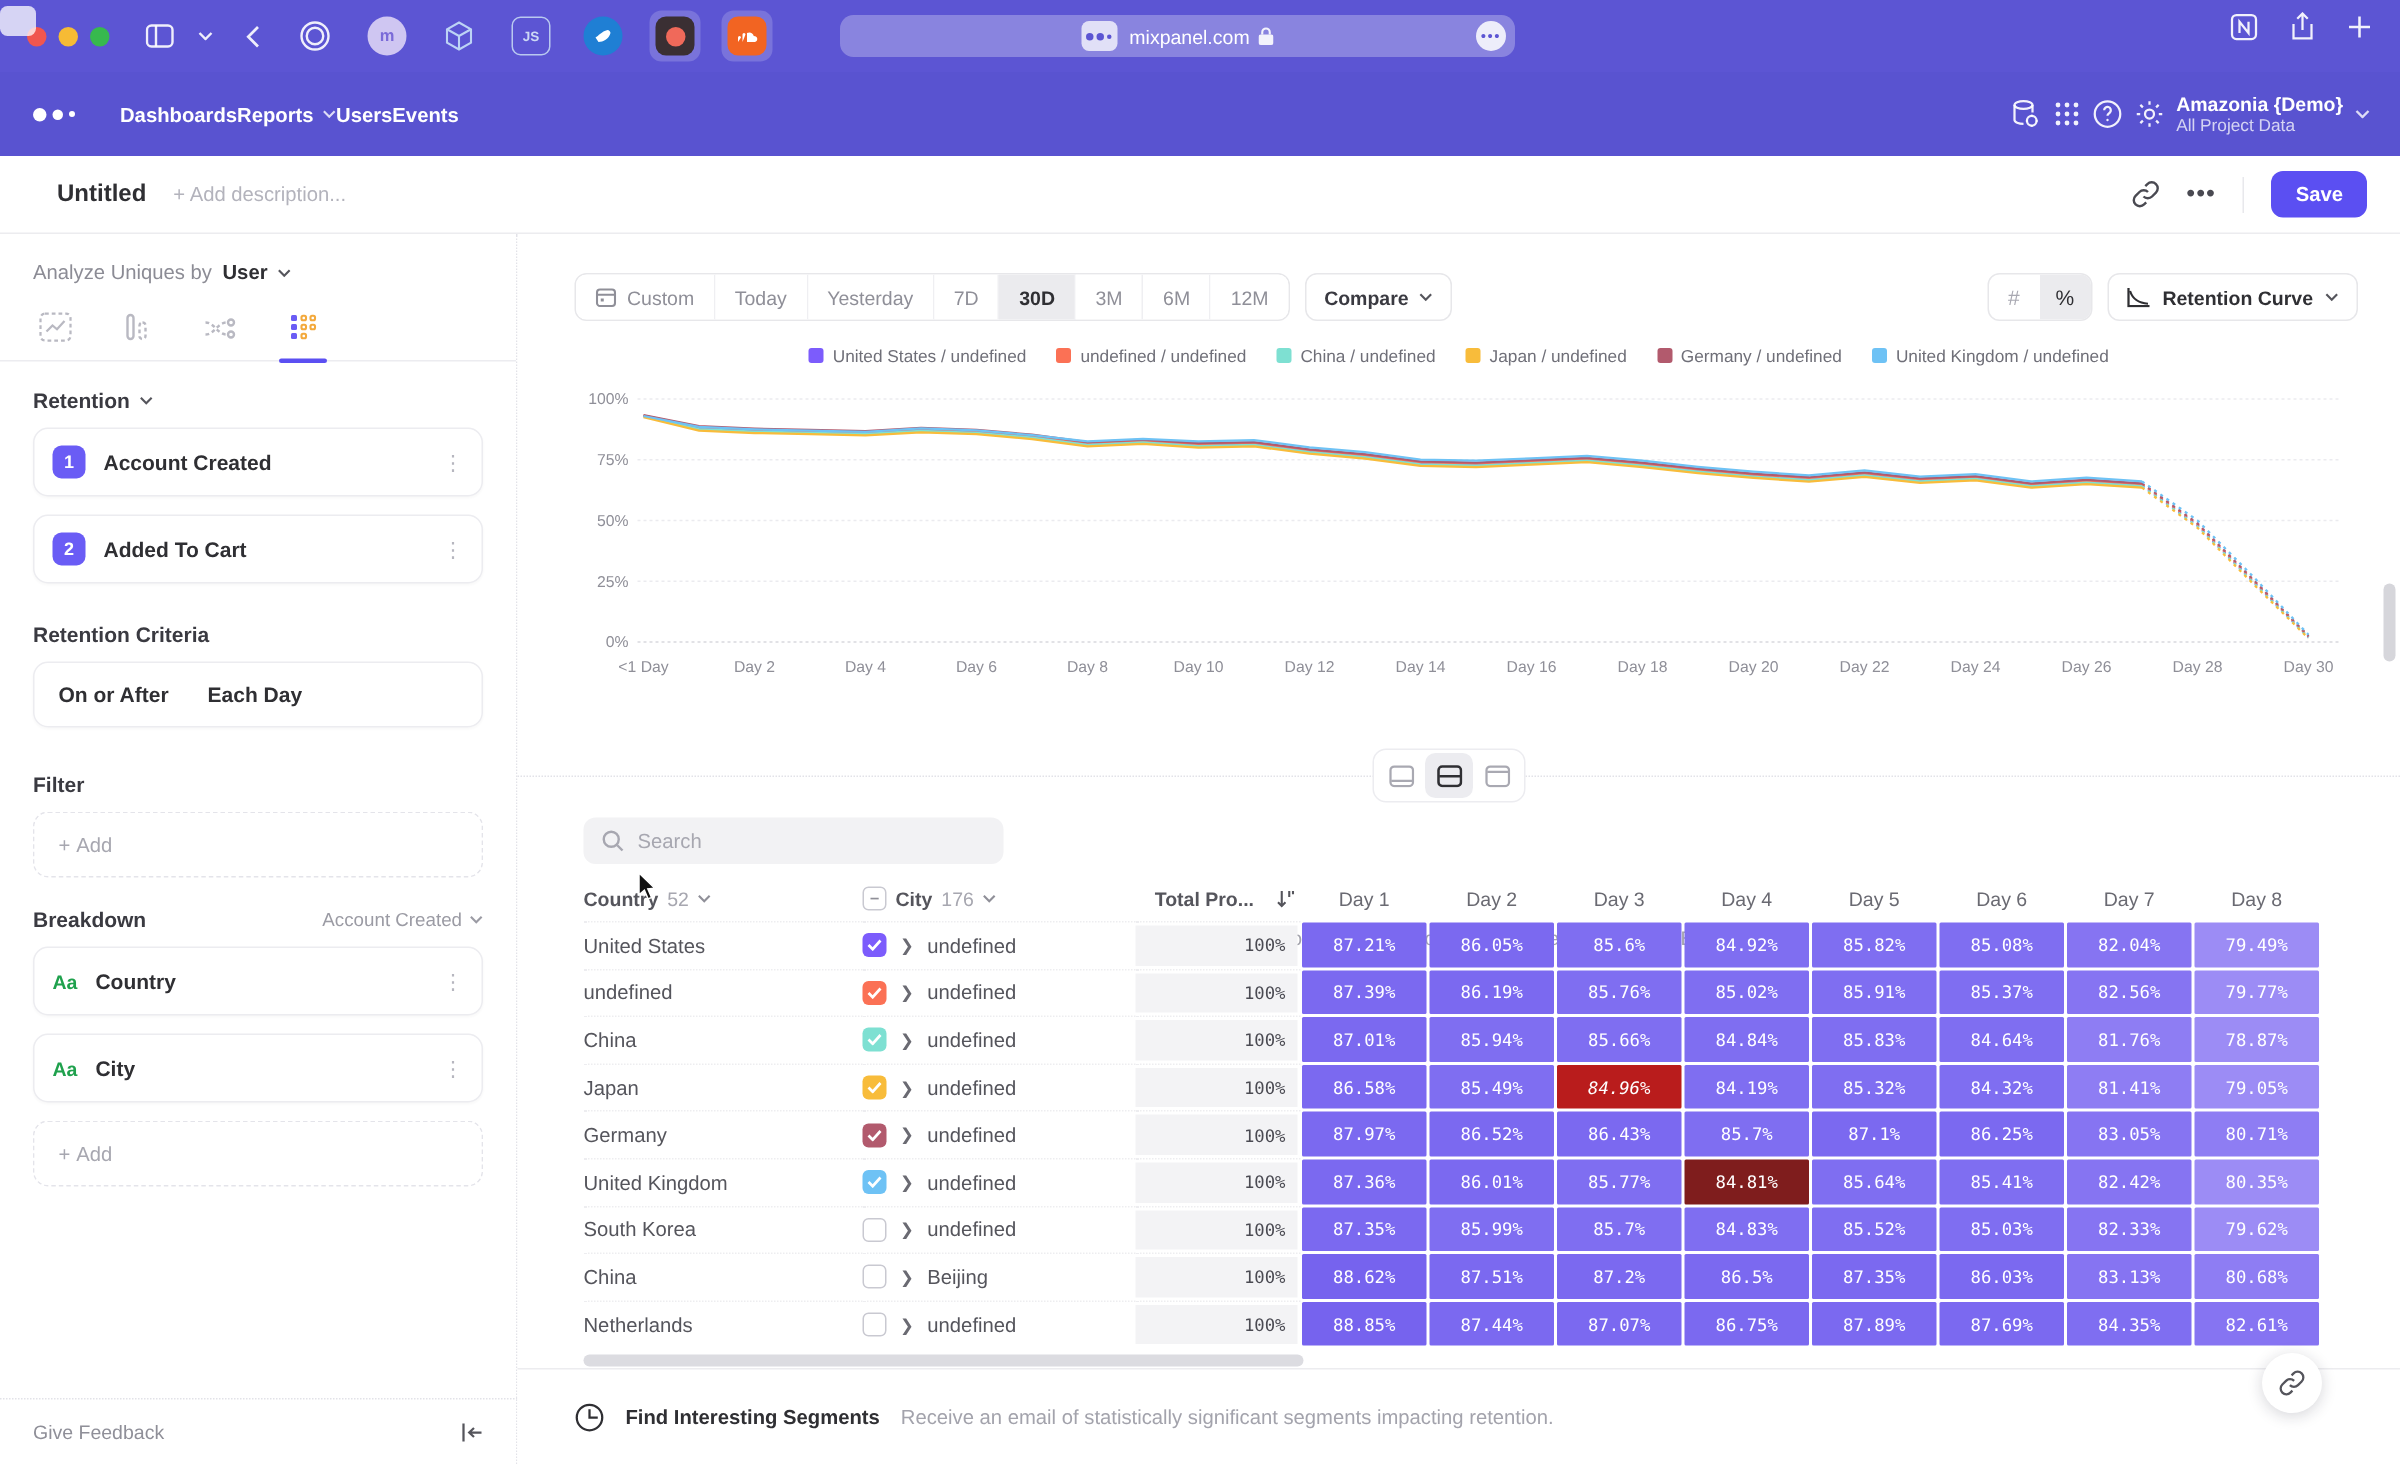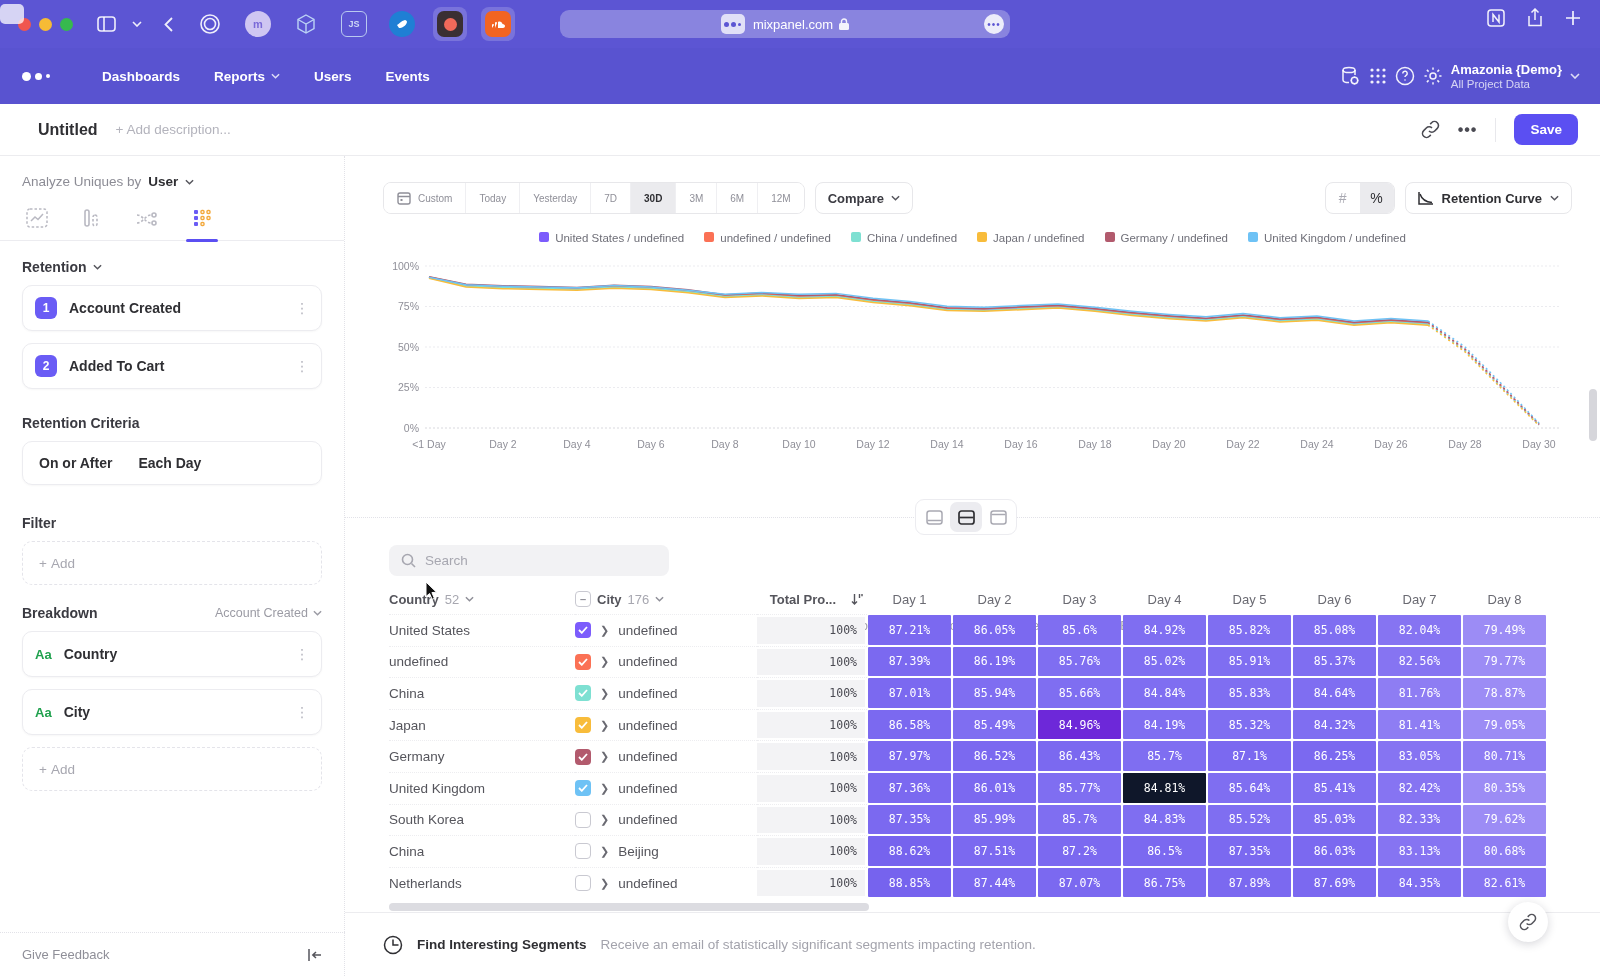--- a/index.html
+++ b/index.html
@@ -22,21 +22,21 @@
   .url-dots i { width:5px; height:5px; border-radius:50%; background:#5c55d3; display:block; }
   .url-dots i:last-child { width:3px; height:3px; margin-top:1px; }
   .url-ellipsis { position:absolute; right:6px; top:4px; width:20px; height:20px; border-radius:50%; background:rgba(255,255,255,.85); color:#5c55d3; font-size:10px; display:flex; align-items:center; justify-content:center; letter-spacing:1px; }
   .chrome-right { position:absolute; right:18px; top:8px; display:flex; gap:20px; align-items:center; color:rgba(255,255,255,.92); }
 
   
   .appnav { position:absolute; left:0; top:48px; width:1600px; height:56px; background:#5953d0; display:flex; align-items:center; color:#fff; }
   .logo-dots { display:flex; align-items:center; gap:4px; margin-left:22px; }
   .logo-dots i { background:#fff; border-radius:50%; display:block; }
   .logo-dots i:nth-child(1){width:9px;height:9px;} .logo-dots i:nth-child(2){width:7px;height:7px;} .logo-dots i:nth-child(3){width:4px;height:4px;}
-  .nav-menu { display:flex; align-items:center; gap:34px; margin-left:52px; font-size:13.5px; font-weight:600; }
+  .nav-menu { display:flex; align-items:center; margin-left:30px; font-size:13.5px; font-weight:600; }
   .nav-item { display:flex; align-items:center; gap:6px; cursor:default; }
   .nav-search { position:absolute; left:563px; top:11px; width:437px; height:34px; border-radius:9px; background:rgba(30,25,95,.28); border:1px solid rgba(255,255,255,.35); display:flex; align-items:center; justify-content:center; gap:10px; font-size:13.5px; }
   .nav-search .ph { color:rgba(255,255,255,.95); }
   .nav-search .kbd { color:rgba(255,255,255,.55); font-size:12.5px; }
   .nav-right { position:absolute; right:20px; top:0; height:56px; display:flex; align-items:center; gap:8px; }
   .nav-ic { color:rgba(255,255,255,.92); display:flex; align-items:center; justify-content:center; }
   .project { display:flex; align-items:center; gap:8px; }
   .project .pname { font-size:13px; font-weight:700; line-height:1.25; }
   .project .psub { font-size:11.5px; color:rgba(255,255,255,.75); font-weight:400; }
 
@@ -65,21 +65,21 @@
   .kebab { color:#b6b6bf; font-size:14px; letter-spacing:0; line-height:10px; text-align:center; width:14px; }
   .crit-card { margin:0 22px; height:44px; border:1px solid #ececf0; border-radius:10px; display:flex; align-items:center; gap:26px; padding:0 16px; font-size:14px; font-weight:600; color:#2f2f33; box-shadow:0 1px 2px rgba(40,40,60,.04); }
   .add-card { margin:4px 22px 0; height:44px; border:1.5px dashed #e4e4ea; border-radius:10px; display:flex; align-items:center; padding:0 16px; color:#a7a7b0; font-size:13.5px; gap:4px; }
   .aa { color:#1fa14d; font-weight:700; font-size:13px; }
   .sb-foot { position:absolute; left:0; bottom:0; width:345px; height:44px; border-top:1px dotted #e2e2e8; display:flex; align-items:center; justify-content:space-between; padding:0 22px; color:#8f8f98; font-size:13px; }
 
   
   .main { position:absolute; left:345px; top:156px; width:1255px; height:820px; background:#fff; }
   .toolbar { position:absolute; left:38px; top:26px; right:28px; display:flex; align-items:center; }
   .ranges { display:flex; border:1px solid #e7e7ea; border-radius:8px; overflow:hidden; height:32px; }
-  .range { padding:0 13px; display:flex; align-items:center; font-size:10px; color:#8f8f98; border-right:1px solid #efeff2; gap:7px; background:#fff; }
+  .range { padding:0 13px; display:flex; align-items:center; font-size:13px; color:#8f8f98; border-right:1px solid #efeff2; gap:7px; background:#fff; }
   .range:last-child { border-right:none; }
   .range.active { background:#ebebee; color:#2f2f33; font-weight:700; }
   .compare { margin-left:10px; height:32px; border:1px solid #e7e7ea; border-radius:8px; display:flex; align-items:center; padding:0 12px; gap:7px; font-size:13px; color:#3a3a41; font-weight:600; }
   .tb-right { margin-left:auto; display:flex; align-items:center; gap:10px; }
   .numpct { display:flex; border:1px solid #e7e7ea; border-radius:8px; overflow:hidden; height:32px; }
   .numpct .seg { width:34px; display:flex; align-items:center; justify-content:center; font-size:14px; color:#a9a9b2; }
   .numpct .seg.active { background:#ebebee; color:#2f2f33; }
   .charttype { height:32px; border:1px solid #e7e7ea; border-radius:8px; display:flex; align-items:center; gap:8px; padding:0 12px; font-size:13px; font-weight:600; color:#2f2f33; }
   .legend { position:absolute; left:0; right:0; top:76px; display:flex; justify-content:center; gap:20px; font-size:11.5px; color:#6f6f78; }
   .leg-item { display:flex; gap:6px; }
@@ -750,21 +750,21 @@
           <span class="td-total">
             <span class="bar">100%</span>
           </span>
           <span class="td-day">
             <span class="cell" style="background: rgb(123, 105, 240);">86.58%</span>
           </span>
           <span class="td-day">
             <span class="cell" style="background: rgb(127, 110, 241);">85.49%</span>
           </span>
           <span class="td-day">
-            <span class="cell" style="background: #6d28d9;">84.96%</span>
+            <span class="cell" style="background: #b91c1c; font-style: italic;">84.96%</span>
           </span>
           <span class="td-day">
             <span class="cell" style="background: rgb(127, 110, 241);">84.19%</span>
           </span>
           <span class="td-day">
             <span class="cell" style="background: rgb(127, 110, 241);">85.32%</span>
           </span>
           <span class="td-day">
             <span class="cell" style="background: rgb(127, 110, 241);">84.32%</span>
           </span>
@@ -833,21 +833,21 @@
           <span class="td-day">
             <span class="cell" style="background: rgb(123, 105, 240);">87.36%</span>
           </span>
           <span class="td-day">
             <span class="cell" style="background: rgb(123, 105, 240);">86.01%</span>
           </span>
           <span class="td-day">
             <span class="cell" style="background: rgb(127, 110, 241);">85.77%</span>
           </span>
           <span class="td-day">
-            <span class="cell" style="background: #0f172a;">84.81%</span>
+            <span class="cell" style="background: #7f1d1d;">84.81%</span>
           </span>
           <span class="td-day">
             <span class="cell" style="background: rgb(127, 110, 241);">85.64%</span>
           </span>
           <span class="td-day">
             <span class="cell" style="background: rgb(127, 110, 241);">85.41%</span>
           </span>
           <span class="td-day">
             <span class="cell" style="background: rgb(134, 116, 242);">82.42%</span>
           </span>

